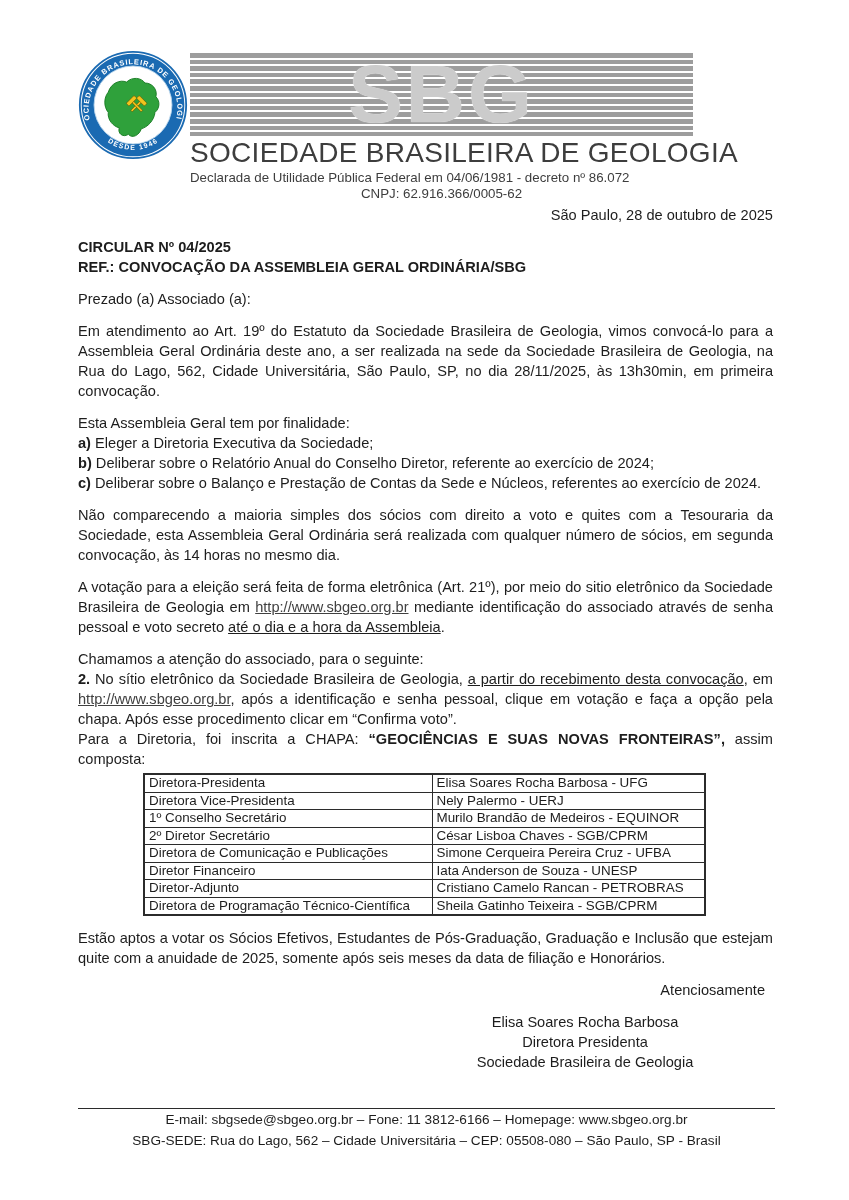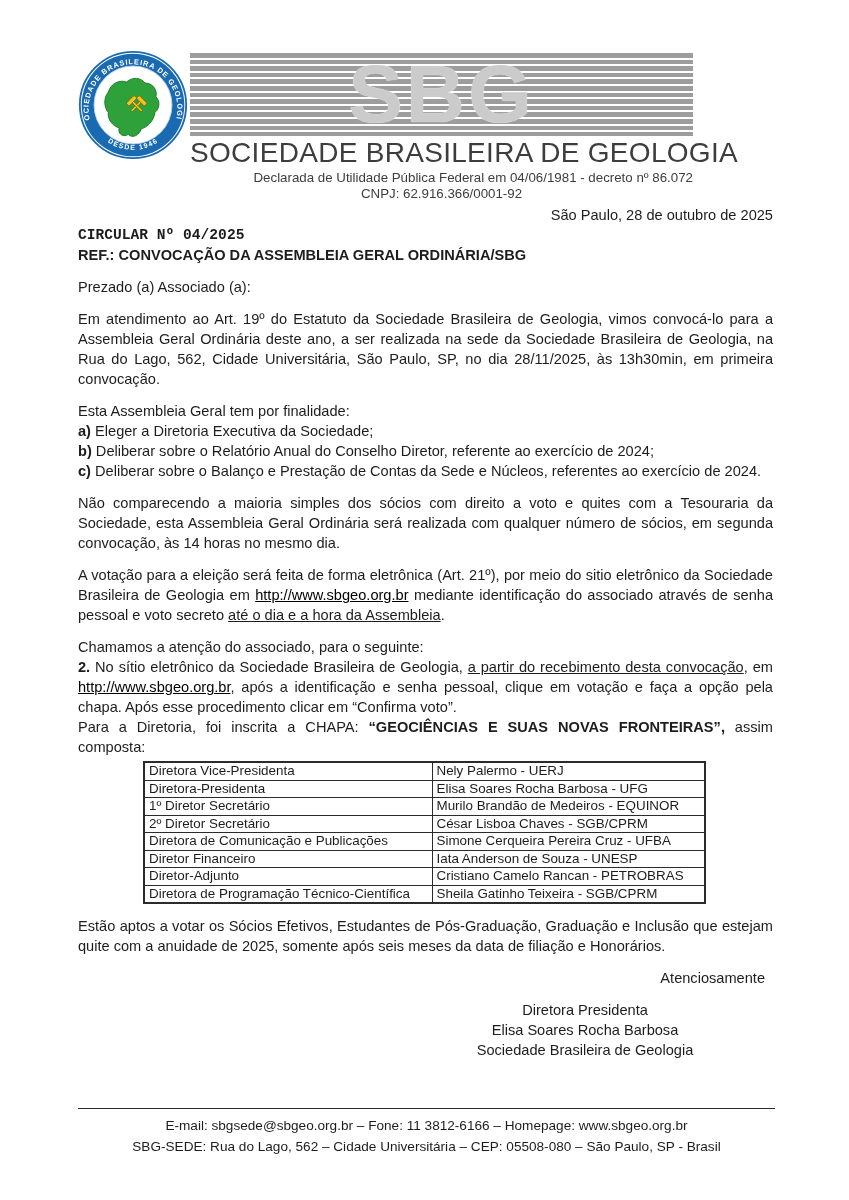--- a/index.html
+++ b/index.html
@@ -21,32 +21,32 @@
   }
   .sbg-acronym {
     position:absolute; left:0; right:0; top:50%; transform:translateY(-51%);
     text-align:center; font-size:82px; font-weight:bold; line-height:62px;
     color:#cbcbcb; letter-spacing:3px; text-shadow:0 0 1px #ffffff;
   }
   .org-name {
     margin-top:1px; text-align:center; font-size:28px; color:#3d3d3d;
     letter-spacing:0.3px; white-space:nowrap;
   }
-  .org-declaration { text-align:right; font-size:13.3px; color:#3d3d3d; margin-top:1px; }
+  .org-declaration { text-align:left; font-size:13.3px; color:#3d3d3d; margin-top:1px; }
   .org-cnpj { text-align:center; font-size:13.3px; color:#3d3d3d; margin-top:1px; }
 
   .date-line { text-align:right; font-size:15px; margin-top:4px; }
 
   
   .body-text { font-size:14.6px; line-height:20px; }
   .just { text-align:justify; }
   .blk { margin-top:12px; }
   .bold { font-weight:bold; }
   .u { text-decoration:underline; }
-  a.link { color:#000000; text-decoration:underline; cursor:pointer; }
+  a.link { color:#404040; text-decoration:underline; cursor:pointer; }
   .mk { font-weight:bold; }
 
   
   table.chapa {
     border-collapse:collapse; table-layout:fixed;
     margin:4px 0 0 65px; width:563px;
     border:2px solid #2b2b2b;
   }
   table.chapa td {
     border:1px solid #2b2b2b; font-size:13.4px; line-height:14.5px;
@@ -54,21 +54,21 @@
   }
   table.chapa td.c1 { width:288px; }
 
   
   .closing-wrap { margin-left:327px; width:360px; text-align:right; }
   .sig-wrap { margin-left:327px; width:360px; text-align:center; }
 
   
   .footer {
     position:absolute; left:78px; right:74px; top:1108px;
-    border-top:1.6px solid #2b2b2b; padding-top:6px;
+    border-top:1.6px solid #2b2b2b; 
     text-align:center; font-size:13.6px; line-height:21px; color:#1d1d1d;
   }
 </style>
 </head>
 <body>
 
 <div class="page">
   <div class="content">
 
     <div class="header">
@@ -97,29 +97,29 @@
             <textPath href="#arcBot" startOffset="50%" text-anchor="middle">DESDE 1946</textPath>
           </text>
         </svg>
       </div>
       <div class="banner">
         <div class="stripes">
           <div class="sbg-acronym">SBG</div>
         </div>
         <div class="org-name">SOCIEDADE BRASILEIRA DE GEOLOGIA</div>
         <div class="org-declaration">Declarada de Utilidade Pública Federal em 04/06/1981 - decreto nº 86.072</div>
-        <div class="org-cnpj">CNPJ: 62.916.366/0001-92</div>
+        <div class="org-cnpj">CNPJ: 62.916.366/0005-62</div>
       </div>
     </div>
 
     <div class="date-line body-text">São Paulo, 28 de outubro de 2025</div>
 
     <div class="body-text">
 
-      <div class="bold" style="font-family:Liberation Mono, monospace;">CIRCULAR Nº 04/2025</div>
+      <div class="bold" style="margin-top:12px;">CIRCULAR Nº 04/2025</div>
       <div class="bold">REF.: CONVOCAÇÃO DA ASSEMBLEIA GERAL ORDINÁRIA/SBG</div>
 
       <p class="blk">Prezado (a) Associado (a):</p>
 
       <p class="blk just">Em atendimento ao Art. 19º do Estatuto da Sociedade Brasileira de Geologia, vimos convocá-lo para a Assembleia Geral Ordinária deste ano, a ser realizada na sede da Sociedade Brasileira de Geologia, na Rua do Lago, 562, Cidade Universitária, São Paulo, SP, no dia 28/11/2025, às 13h30min, em primeira convocação.</p>
 
       <p class="blk">Esta Assembleia Geral tem por finalidade:</p>
       <p class="just"><b class="mk">a)</b>
         <span>Eleger a Diretoria Executiva da Sociedade;</span></p>
       <p class="just"><b class="mk">b)</b>
@@ -133,29 +133,29 @@
 
       <p class="blk">Chamamos a atenção do associado, para o seguinte:</p>
       <p class="just"><b class="mk">2.</b>
         <span>No sítio eletrônico da Sociedade Brasileira de Geologia, </span><span class="u">a partir do recebimento desta convocação</span><span>, em </span><a class="link" href="#">http://www.sbgeo.org.br</a><span>, após a identificação e senha pessoal, clique em votação e faça a opção pela chapa. Após esse procedimento clicar em “Confirma voto”.</span></p>
 
       <p class="just"><span>Para a Diretoria, foi inscrita a CHAPA: </span><b>“GEOCIÊNCIAS E SUAS NOVAS FRONTEIRAS”,</b><span> assim composta:</span></p>
 
       <table class="chapa">
         <tbody>
           <tr>
+            <td class="c1">Diretora-Presidenta</td>
+            <td>Elisa Soares Rocha Barbosa - UFG</td>
+          </tr>
+          <tr>
             <td class="c1">Diretora Vice-Presidenta</td>
             <td>Nely Palermo - UERJ</td>
           </tr>
           <tr>
-            <td class="c1">Diretora-Presidenta</td>
-            <td>Elisa Soares Rocha Barbosa - UFG</td>
-          </tr>
-          <tr>
-            <td class="c1">1º Diretor Secretário</td>
+            <td class="c1">1º Conselho Secretário</td>
             <td>Murilo Brandão de Medeiros - EQUINOR</td>
           </tr>
           <tr>
             <td class="c1">2º Diretor Secretário</td>
             <td>César Lisboa Chaves - SGB/CPRM</td>
           </tr>
           <tr>
             <td class="c1">Diretora de Comunicação e Publicações</td>
             <td>Simone Cerqueira Pereira Cruz - UFBA</td>
           </tr>
@@ -172,22 +172,22 @@
             <td>Sheila Gatinho Teixeira - SGB/CPRM</td>
           </tr>
         </tbody>
       </table>
 
       <p class="blk just">Estão aptos a votar os Sócios Efetivos, Estudantes de Pós-Graduação, Graduação e Inclusão que estejam quite com a anuidade de 2025, somente após seis meses da data de filiação e Honorários.</p>
 
       <div class="closing-wrap blk">Atenciosamente</div>
 
       <div class="sig-wrap blk">
+        <div>Elisa Soares Rocha Barbosa</div>
         <div>Diretora Presidenta</div>
-        <div>Elisa Soares Rocha Barbosa</div>
         <div>Sociedade Brasileira de Geologia</div>
       </div>
 
     </div>
   </div>
 
   <div class="footer">
     <div>E-mail: sbgsede@sbgeo.org.br – Fone: 11 3812-6166 – Homepage: www.sbgeo.org.br</div>
     <div>SBG-SEDE: Rua do Lago, 562 – Cidade Universitária – CEP: 05508-080 – São Paulo, SP - Brasil</div>
   </div>

